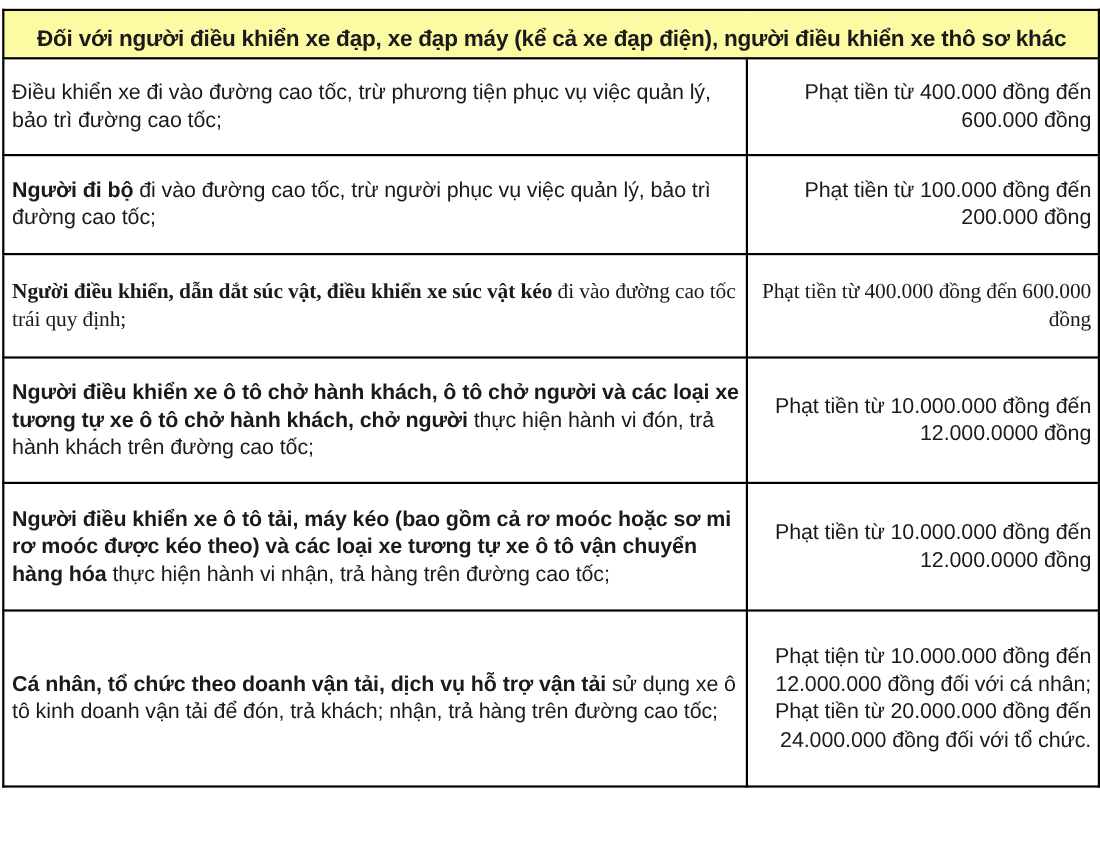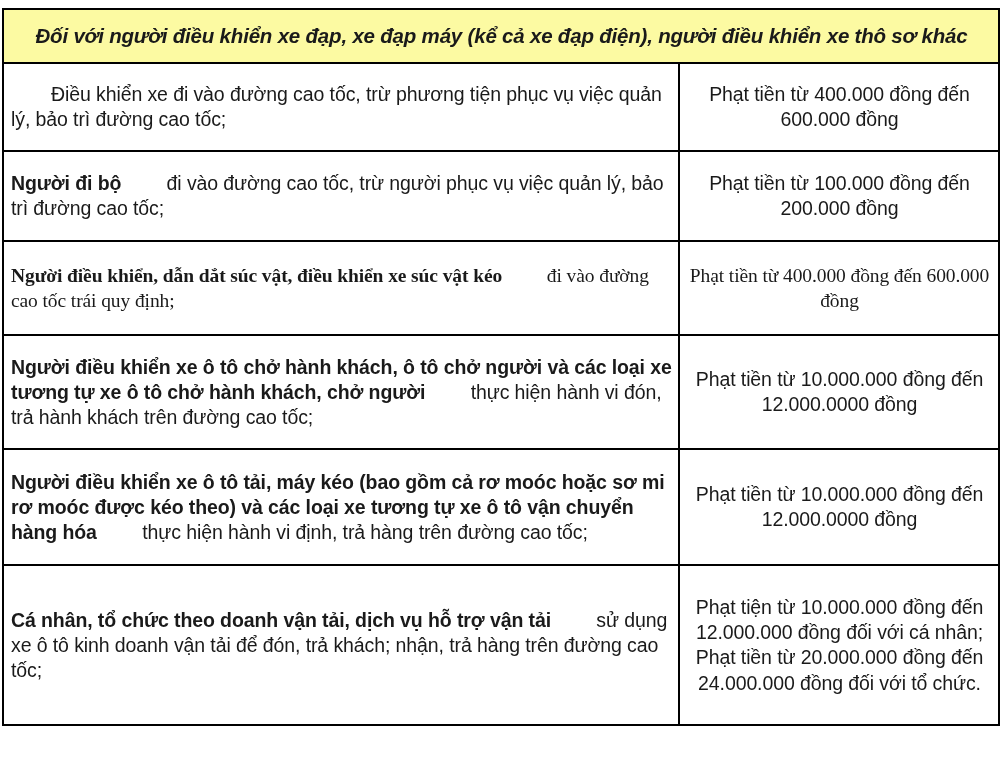--- a/index.html
+++ b/index.html
@@ -42,41 +42,39 @@
 
   
   col.col-behaviour { width: 676px; }
   col.col-penalty   { width: 320px; }
 
   
   tr.section-row td.section-cell {
     background: #fcfaa2;
     text-align: center;
     font-weight: bold;
-    font-style: italic;
     font-size: 20.5px;
     letter-spacing: -0.2px;
     padding-top: 13px;
-    padding-bottom: 13px;
+    padding-bottom: 3px;
   }
 
   
   td.behaviour-cell {
     text-align: left;
   }
   td.penalty-cell {
-    text-align: center;
+    text-align: right;
   }
 
   .lead {
     font-weight: bold;
   }
   .rest {
     font-weight: normal;
-    margin-left: 40px;
   }
 
   
   td.penalty-cell p {
     margin: 0;
   }
   td.penalty-cell p + p {
   }
 
   
@@ -125,21 +123,21 @@
       </tr>
 
       <tr class="row-h4">
         <td class="behaviour-cell"><span class="lead">Người điều khiển xe ô tô chở hành khách, ô tô chở người và các loại xe tương tự xe ô tô chở hành khách, chở người</span><span class="rest"> thực hiện hành vi đón, trả hành khách trên đường cao tốc;</span></td>
         <td class="penalty-cell">
           <p>Phạt tiền từ 10.000.000 đồng đến 12.000.0000 đồng</p>
         </td>
       </tr>
 
       <tr class="row-h5">
-        <td class="behaviour-cell"><span class="lead">Người điều khiển xe ô tô tải, máy kéo (bao gồm cả rơ moóc hoặc sơ mi rơ moóc được kéo theo) và các loại xe tương tự xe ô tô vận chuyển hàng hóa</span><span class="rest"> thực hiện hành vi định, trả hàng trên đường cao tốc;</span></td>
+        <td class="behaviour-cell"><span class="lead">Người điều khiển xe ô tô tải, máy kéo (bao gồm cả rơ moóc hoặc sơ mi rơ moóc được kéo theo) và các loại xe tương tự xe ô tô vận chuyển hàng hóa</span><span class="rest"> thực hiện hành vi nhận, trả hàng trên đường cao tốc;</span></td>
         <td class="penalty-cell">
           <p>Phạt tiền từ 10.000.000 đồng đến 12.000.0000 đồng</p>
         </td>
       </tr>
 
       <tr class="row-h6">
         <td class="behaviour-cell"><span class="lead">Cá nhân, tổ chức theo doanh vận tải, dịch vụ hỗ trợ vận tải</span><span class="rest"> sử dụng xe ô tô kinh doanh vận tải để đón, trả khách; nhận, trả hàng trên đường cao tốc;</span></td>
         <td class="penalty-cell">
           <p>Phạt tiện từ 10.000.000 đồng đến 12.000.000 đồng đối với cá nhân;</p>
           <p>Phạt tiền từ 20.000.000 đồng đến 24.000.000 đồng đối với tổ chức.</p>

